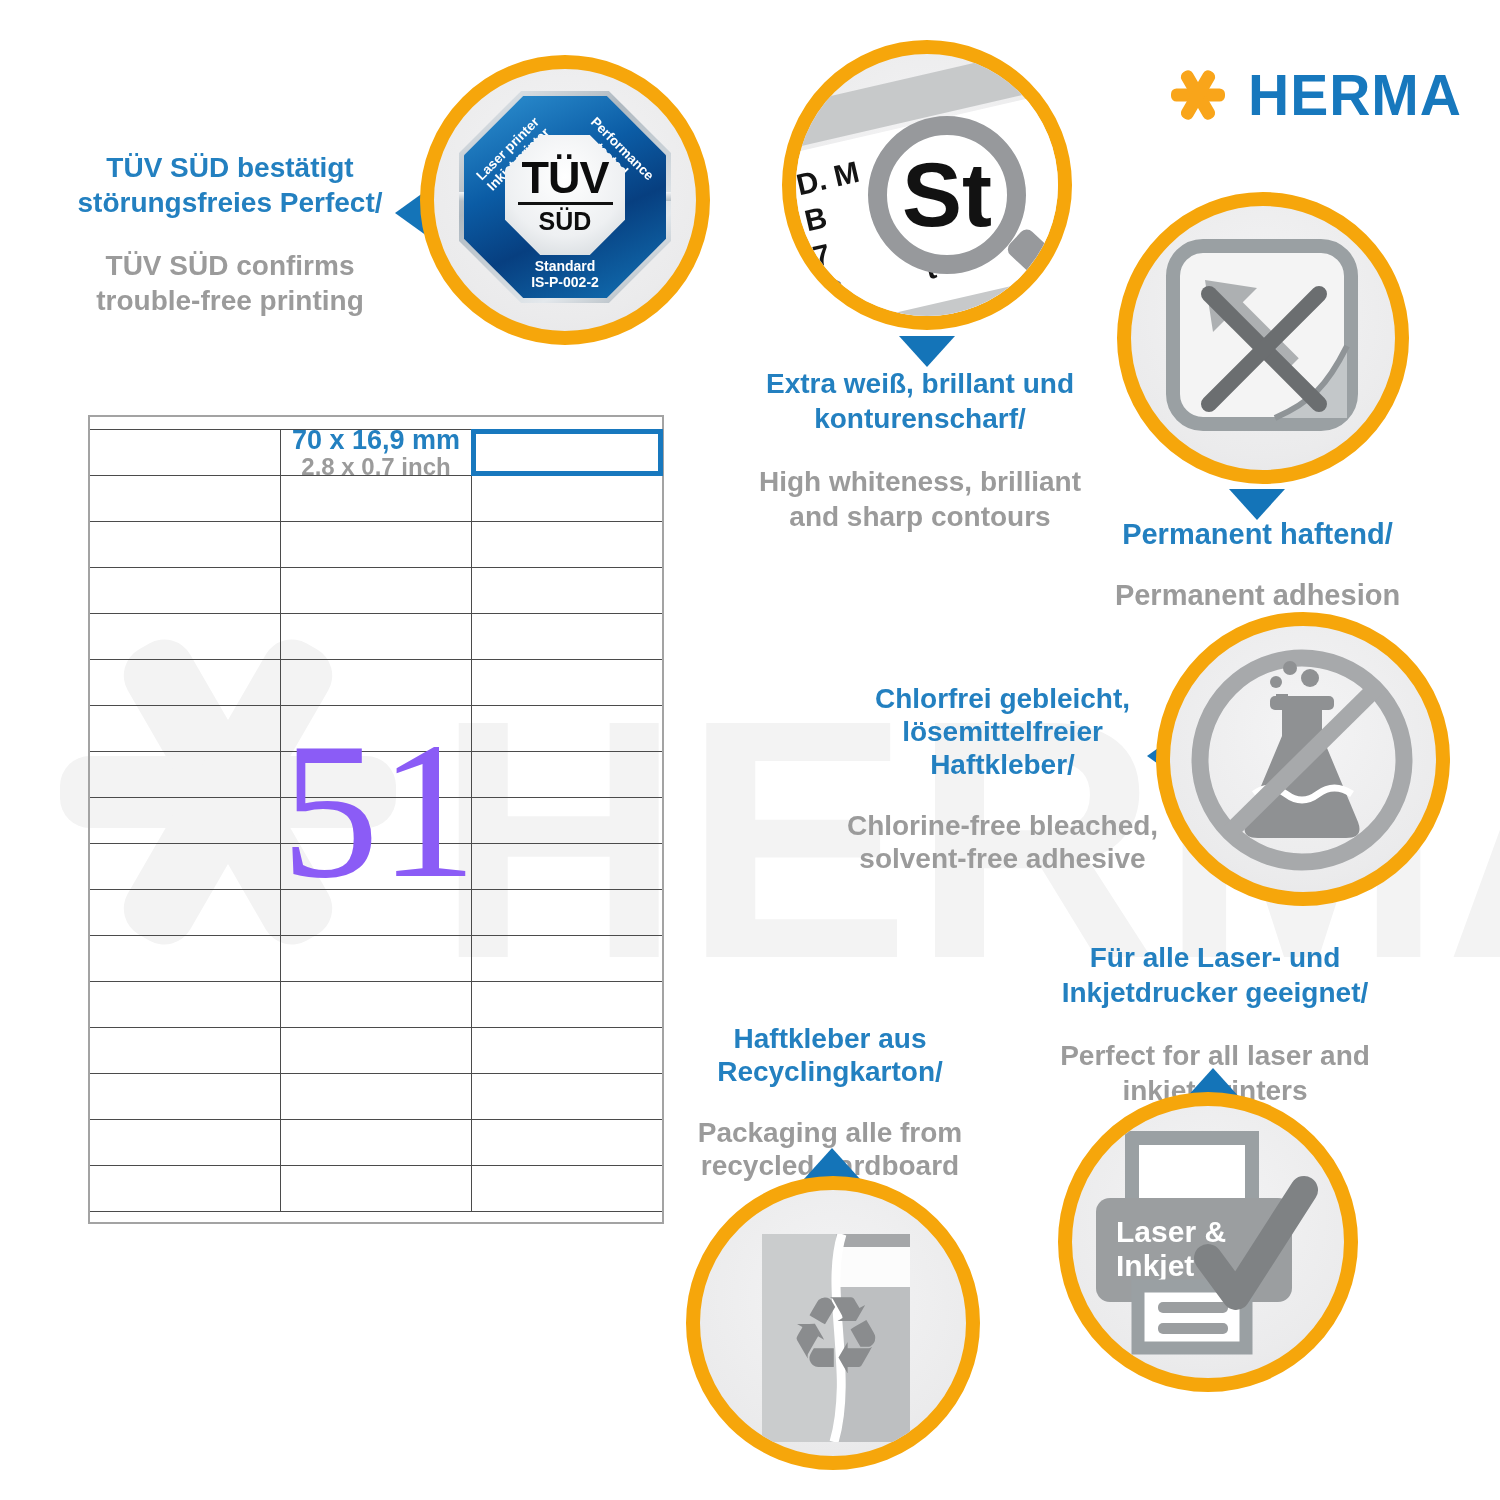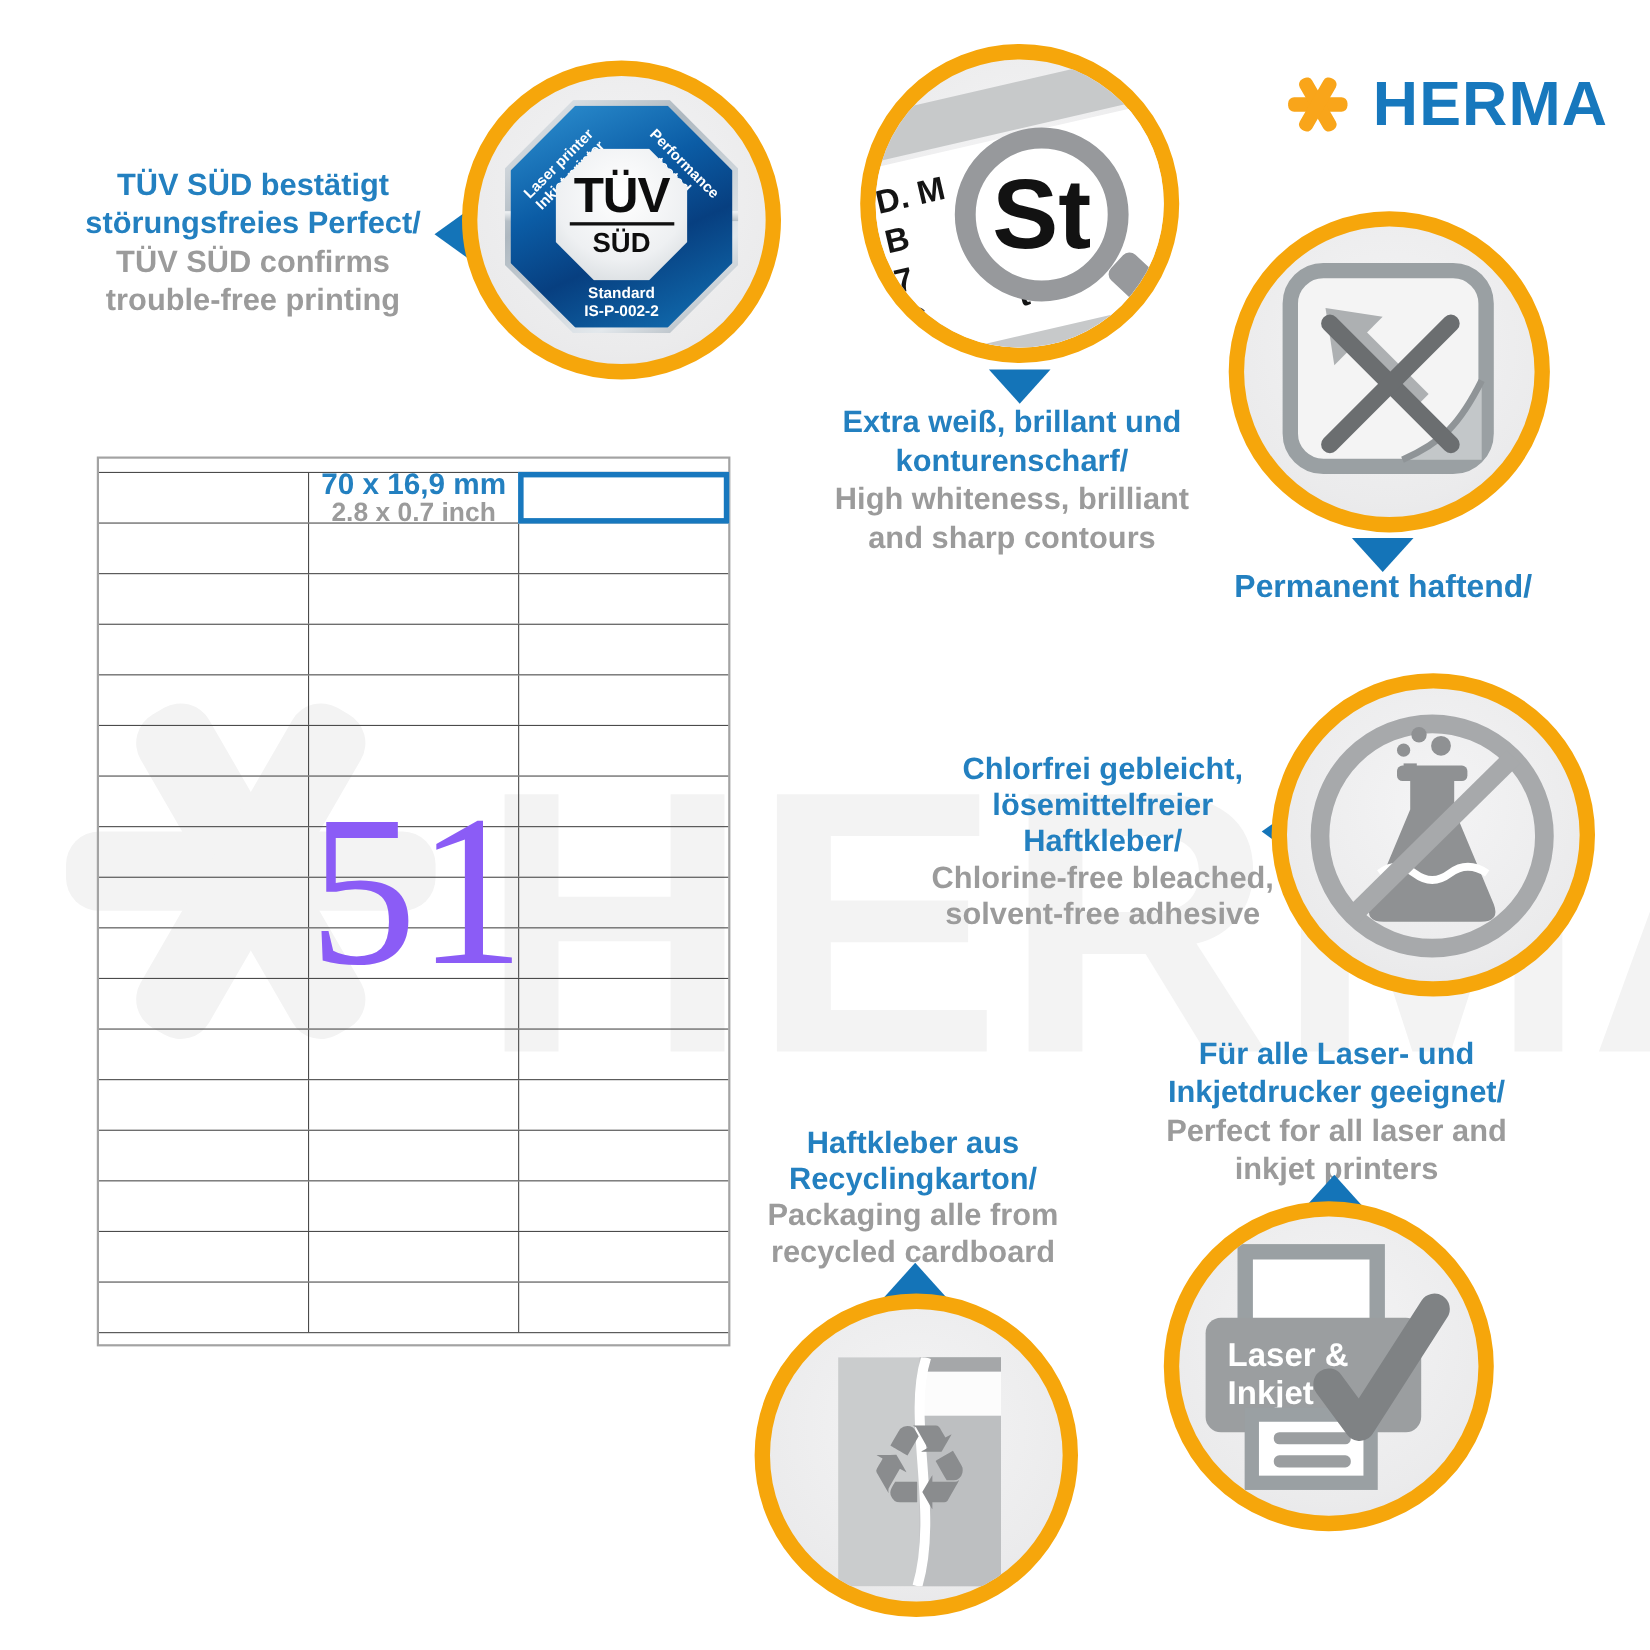--- a/index.html
+++ b/index.html
@@ -36,21 +36,21 @@
     background:#ffffff; border:5px solid #1878BE;
   }
   .big-count {
     position:absolute; left:191px; top:295px; width:190px; z-index:4;
     font-family:"Liberation Serif", serif; font-size:196px; line-height:1;
     color:#8b5cf6; 
   }
   
   .feature-text { position:absolute; z-index:2; text-align:center; }
   .feature-text .de { color:#2380C0; font-weight:bold; font-size:28px; line-height:35px; white-space:pre-line; }
-  .feature-text .en { color:#9B9B9B; font-weight:bold; font-size:28px; line-height:35px; white-space:pre-line; }
+  .feature-text .en { color:#9B9B9B; font-weight:bold; font-size:28px; line-height:35px; white-space:pre-line;margin-top:28px; }
   .t-tuv       { left:45px;   top:150px;  width:370px; }
   .t-whiteness { left:725px;  top:366px;  width:390px; }
   .t-adhesion  { left:1070px; top:518px;  width:375px; }
   .t-adhesion .de, .t-adhesion .en { font-size:29px; line-height:33px; }
   .t-chlorine  { left:815px;  top:682px;  width:375px; }
   .t-chlorine .de, .t-chlorine .en { line-height:33px; }
   .t-printers  { left:1015px; top:940px;  width:400px; }
   .t-packaging { left:635px;  top:1022px; width:390px; }
   .t-packaging .de, .t-packaging .en { line-height:33px; }
   
@@ -253,20 +253,21 @@
 trouble-free printing</div>
   </div>
   <div class="feature-text t-whiteness">
     <div class="de">Extra weiß, brillant und
 konturenscharf/</div>
     <div class="en">High whiteness, brilliant
 and sharp contours</div>
   </div>
   <div class="feature-text t-adhesion">
     <div class="de">Permanent haftend/</div>
+    <div class="en">Permanent adhesion</div>
   </div>
   <div class="feature-text t-chlorine">
     <div class="de">Chlorfrei gebleicht,
 lösemittelfreier
 Haftkleber/</div>
     <div class="en">Chlorine-free bleached,
 solvent-free adhesive</div>
   </div>
   <div class="feature-text t-printers">
     <div class="de">Für alle Laser- und

